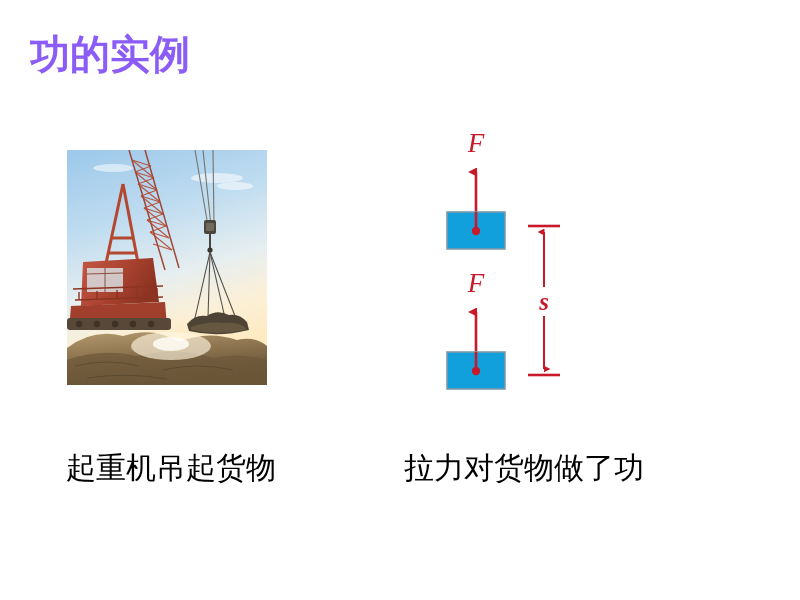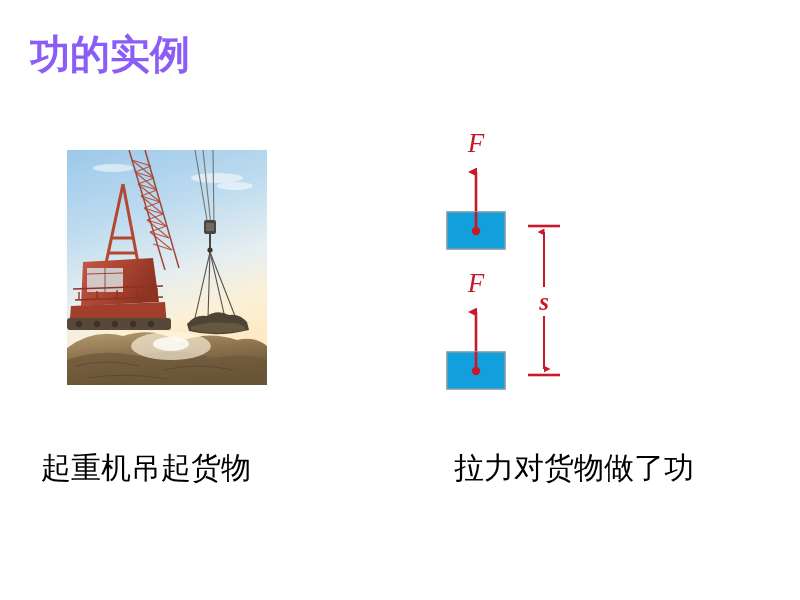--- a/index.html
+++ b/index.html
@@ -42,21 +42,21 @@
     display: block;
     width: 200px;
     height: 235px;
   }
 
   #caption-left {
     position: absolute;
     left: 41px;
     top: 449px;
     width: 260px;
-    text-align: left;
+    text-align: center;
     font-family: "DejaVu Serif", "Liberation Serif", serif;
     font-size: 30px;
     line-height: 38px;
     color: #000000;
     white-space: nowrap;
   }
 
   
   #diagram {
     position: absolute;
@@ -69,21 +69,20 @@
     display: block;
     width: 190px;
     height: 280px;
   }
 
   #caption-right {
     position: absolute;
     left: 404px;
     top: 449px;
     width: 340px;
-    text-align: center;
     font-family: "DejaVu Serif", "Liberation Serif", serif;
     font-size: 30px;
     line-height: 38px;
     color: #000000;
     white-space: nowrap;
   }
 </style>
 </head>
 <body>
 

